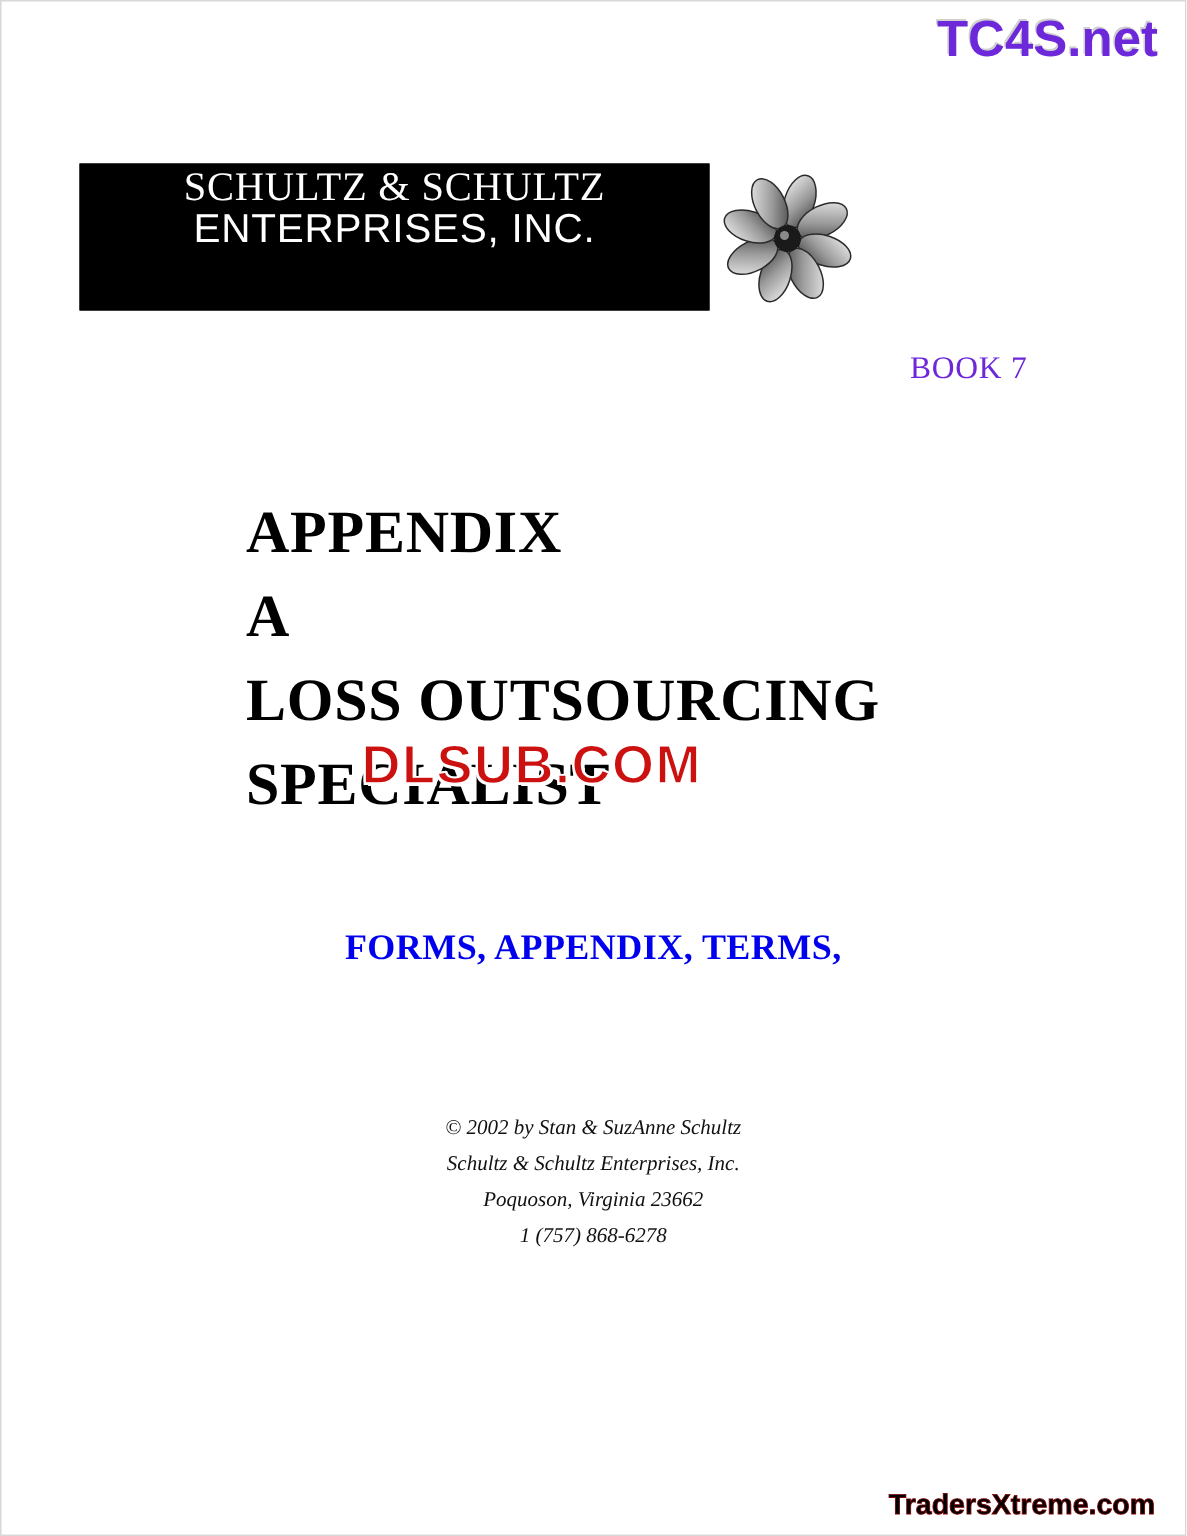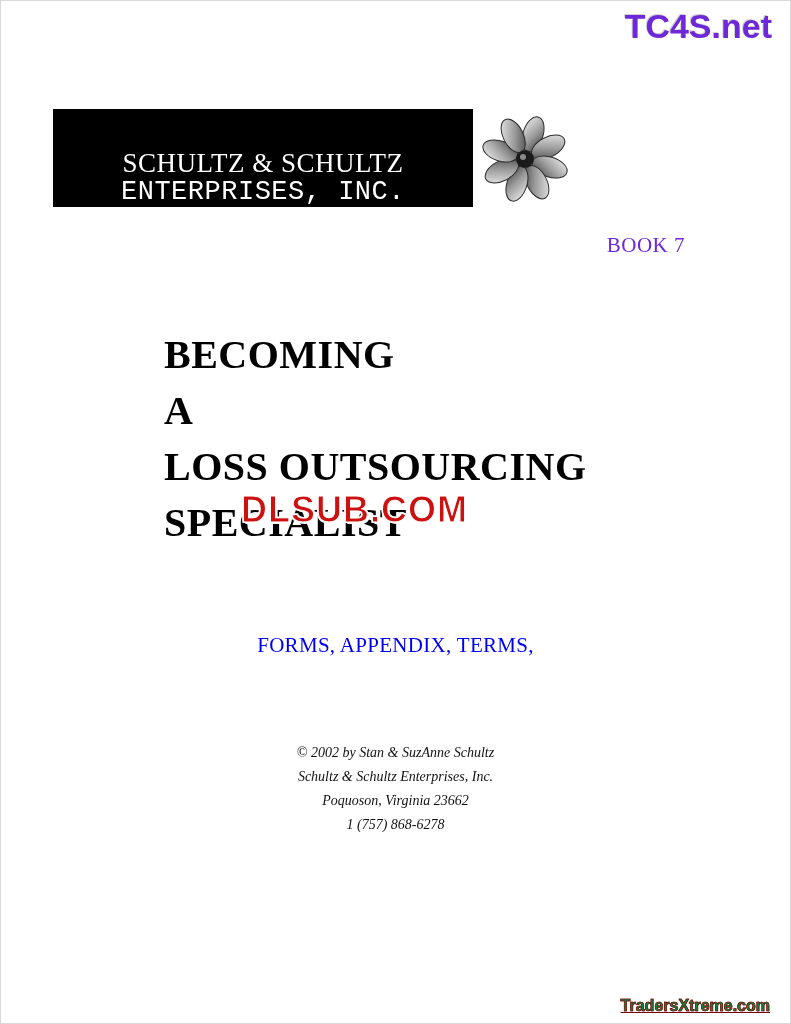--- a/index.html
+++ b/index.html
@@ -44,32 +44,32 @@
   }
   .pub-bar {
     width: 100%;
     height: 100%;
     background: #000000;
     border: 1px solid #000;
     box-sizing: border-box;
     display: flex;
     flex-direction: column;
     align-items: center;
-    justify-content: flex-end;
+    justify-content: flex-start;
     color: #ffffff;
   }
   .pub-l1 {
     font-family: "Liberation Serif", serif;
     font-size: 27px;
     letter-spacing: 0.5px;
     line-height: 1.05;
     white-space: nowrap;
   }
   .pub-l2 {
-    font-family: Liberation Mono, monospace;
+    font-family: Liberation Sans, sans-serif;
     font-size: 27px;
     letter-spacing: 0.5px;
     line-height: 1.05;
     white-space: nowrap;
   }
 
   
   .logo {
     position: absolute;
     left: 478px;
@@ -119,26 +119,26 @@
     letter-spacing: 1px;
     -webkit-text-stroke: 1px #ffffff;
     text-shadow: 2px 2px 0 #ffffff, -1px -1px 0 #ffffff, 1px -1px 0 #ffffff, -1px 1px 0 #ffffff;
   }
 
   
   .subtitle {
     position: absolute;
     left: 0;
     right: 0;
-    top: 629px;
+    top: 616px;
     text-align: center;
     color: #0000ee;
     font-family: "Liberation Serif", serif;
-    font-weight: normal;
-    font-size: 21px;
+    font-weight: bold;
+    font-size: 24px;
     line-height: 30px;
     letter-spacing: 0.3px;
   }
 
   
   .copy-block {
     position: absolute;
     left: 0;
     right: 0;
     top: 740px;
@@ -150,25 +150,24 @@
     color: #111111;
   }
 
   
   .wm-bottom {
     position: absolute;
     right: 20px;
     bottom: 8px;
     font-family: "Liberation Sans", sans-serif;
     font-weight: bold;
-    font-size: 16px;
-    color: #15803d;
+    font-size: 19px;
+    color: #000000;
     -webkit-text-stroke: 0.6px #7a0000;
     text-shadow: 1px 1px 0 #ffffff;
-    text-decoration: underline;
   }
 </style>
 </head>
 <body>
 
 <div class="page">
 
   <div class="wm-top">TC4S.net</div>
 
   <div class="pub-wrap">
@@ -200,21 +199,21 @@
         </g>
         <circle cx="0" cy="0" r="9" fill="#1a1a1a"></circle>
         <circle cx="-2" cy="-2" r="3" fill="#8a8a8a"></circle>
       </g>
     </svg>
   </div>
 
   <div class="book-no">BOOK 7</div>
 
   <div class="title-block">
-    <div class="title-line">BECOMING</div>
+    <div class="title-line">APPENDIX</div>
     <div class="title-line">A</div>
     <div class="title-line">LOSS OUTSOURCING</div>
     <div class="title-line">SPECIALIST</div>
   </div>
 
   <div class="wm-mid">DLSUB.COM</div>
 
   <div class="subtitle">
     <div>FORMS, APPENDIX, TERMS,</div>
   </div>

